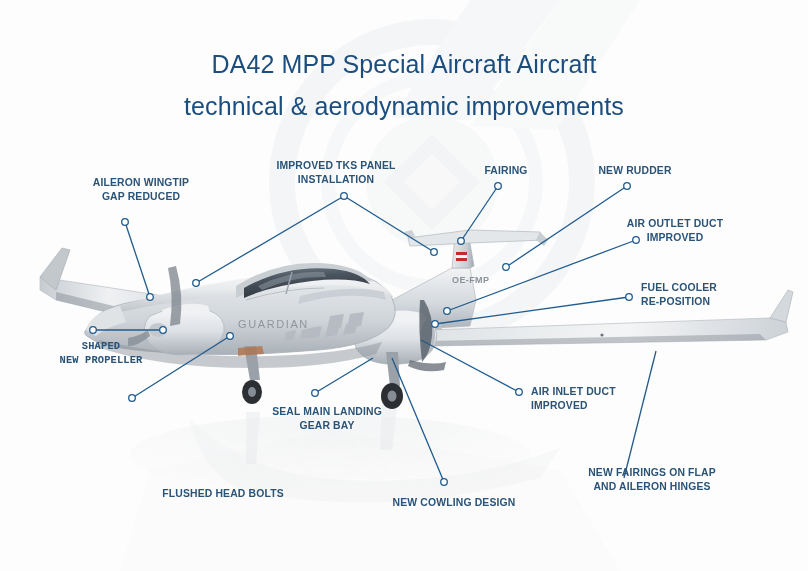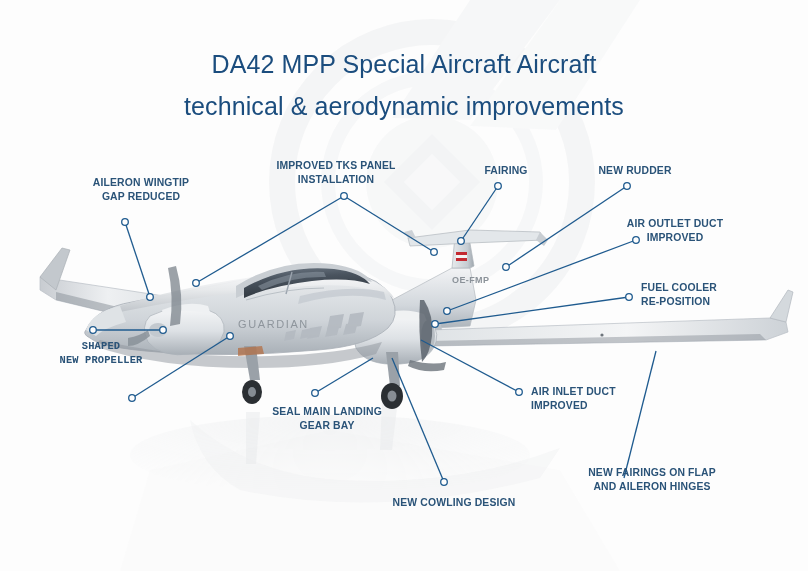--- a/index.html
+++ b/index.html
@@ -333,20 +333,21 @@
       </div>
       <div class="callout c-center" style="left: 327px; top: 405px;">
         <span class="ln">SEAL MAIN LANDING</span>
         <span class="ln">GEAR BAY</span>
       </div>
       <div class="callout c-left" style="left: 531px; top: 385px;">
         <span class="ln">AIR INLET DUCT</span>
         <span class="ln">IMPROVED</span>
       </div>
       <div class="callout c-center" style="left: 223px; top: 487px;">
+        <span class="ln">FLUSHED HEAD BOLTS</span>
       </div>
       <div class="callout c-center" style="left: 440px; top: 496px; margin-left: 14px;">
         <span class="ln">NEW COWLING DESIGN</span>
       </div>
       <div class="callout c-center" style="left: 624px; top: 466px; margin-left: 28px;">
         <span class="ln">NEW FAIRINGS ON FLAP</span>
         <span class="ln">AND AILERON HINGES</span>
       </div>
     </div>
 

